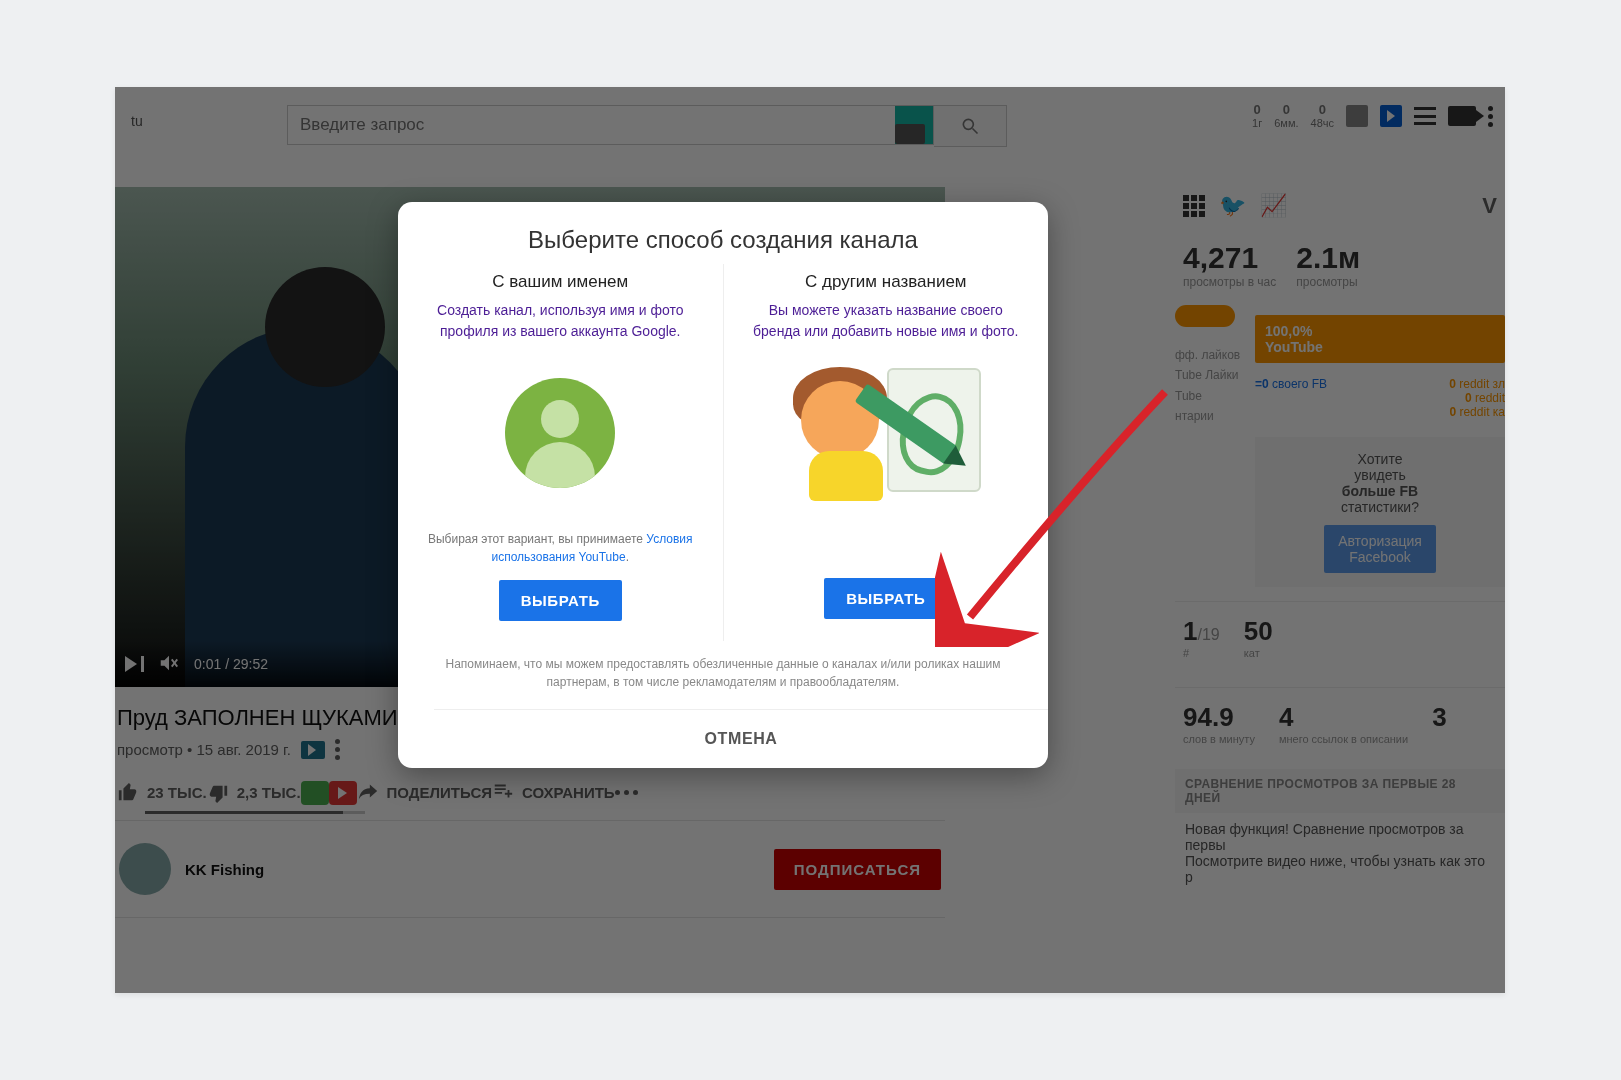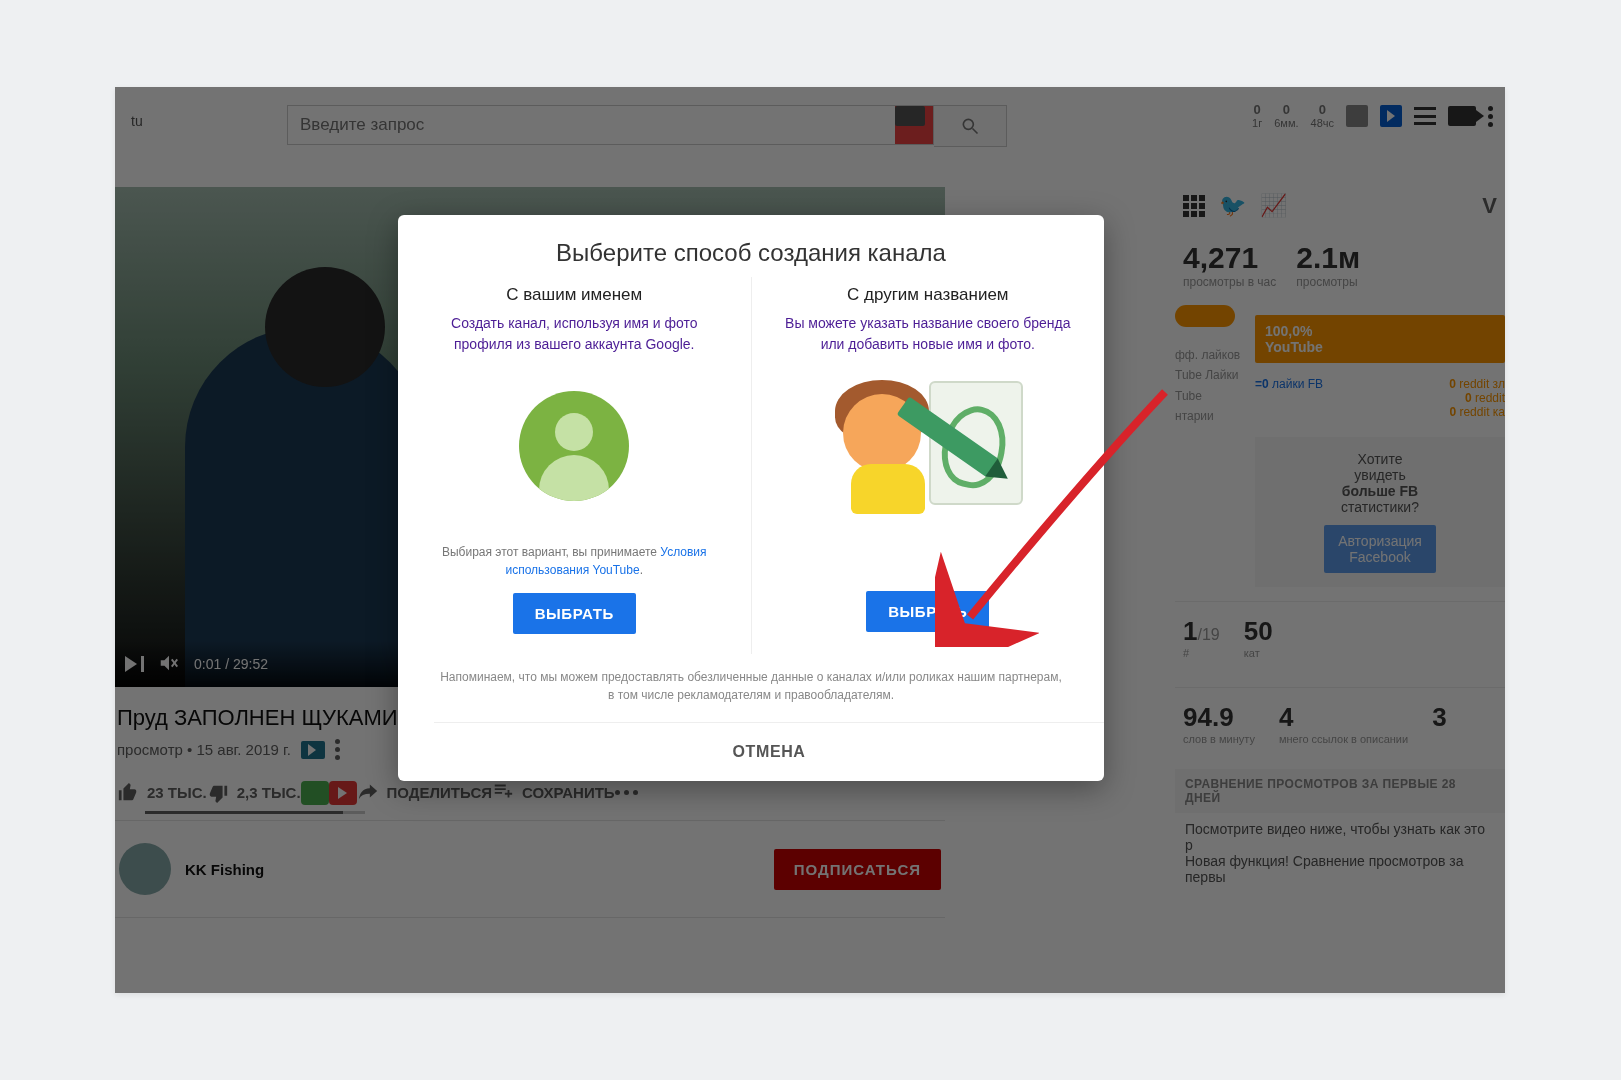--- a/index.html
+++ b/index.html
@@ -54,24 +54,24 @@
     font-size: 14px;
     color: #555;
     padding-left: 4px;
   }
   .searchbox {
     position: absolute;
     left: 160px;
     top: 18px;
     width: 645px;
     height: 38px;
-    background: #ef4444;
+    background: #14b8a6;
     border: 1px solid #ccc;
     display: flex;
-    align-items: flex-start;
+    align-items: flex-end;
   }
   .searchbox input {
     flex: 1;
     height: 100%;
     border: none;
     outline: none;
     font-size: 17px;
     padding: 0 12px;
     color: #888;
     box-sizing: border-box;
@@ -259,24 +259,24 @@
   .dim {
     position:absolute;
     inset:0;
     background: rgba(0,0,0,0.55);
   }
 
   
   .modal {
     position:absolute;
     left: 283px;
-    top: 128px;
-    width: 706px;
+    top: 115px;
+    width: 650px;
     background:#fff;
-    border-radius:6px;
+    border-radius:14px;
     box-shadow: 0 8px 30px rgba(0,0,0,0.35);
     overflow:hidden;
   }
   .modal-title {
     text-align:center;
     font-size:24px;
     color:#333;
     padding:24px 20px 10px 20px;
   }
   .modal-cols {
@@ -537,21 +537,21 @@
             <div style="font-size:12px;color:#999;line-height:1.7;">Tube Лайки</div>
             <div style="font-size:12px;color:#999;line-height:1.7;">Tube</div>
             <div style="font-size:12px;color:#999;line-height:1.7;">нтарии</div>
           </div>
           <div style="flex:1;">
             <div class="orange-box">
               <span>100,0%</span><br>
               <span>YouTube</span>
             </div>
             <div style="display:flex;justify-content:space-between;font-size:12px;margin-top:14px;">
-              <span><b style="color:#1a73e8;">=0</b> <span style="color:#1a73e8;">лайки FB</span></span>
+              <span><b style="color:#1a73e8;">=0</b> <span style="color:#1a73e8;">своего FB</span></span>
               <span style="text-align:right;">
                 <span style="color:#ff9800;font-weight:700;">0</span> <span style="color:#ff9800;">reddit зл</span><br>
                 <span style="color:#ff9800;font-weight:700;">0</span> <span style="color:#ff9800;">reddit</span><br>
                 <span style="color:#ff9800;font-weight:700;">0</span> <span style="color:#ff9800;">reddit ка</span>
               </span>
             </div>
             <div class="fb-box">
               <div>Хотите</div>
               <div>увидеть</div>
               <div><span style="font-weight:700;">больше FB</span></div>
@@ -568,22 +568,22 @@
           <div class="c"><span class="n">1</span><span style="color:#999;font-size:16px;">/19</span><div class="l">#</div></div>
           <div class="c"><span class="n">50</span><div class="l">кат</div></div>
         </div>
         <div class="rp-stat-row">
           <div class="c"><span class="n">94.9</span><div class="l">слов в минуту</div></div>
           <div class="c"><span class="n">4</span><div class="l">мнего ссылок в описании</div></div>
           <div class="c"><span class="n">3</span></div>
         </div>
         <div class="rp-compare-head">СРАВНЕНИЕ ПРОСМОТРОВ ЗА ПЕРВЫЕ 28 ДНЕЙ</div>
         <div class="rp-compare-body">
+          <div>Новая функция! Сравнение просмотров за первы</div>
           <div>Посмотрите видео ниже, чтобы узнать как это р</div>
-          <div>Новая функция! Сравнение просмотров за первы</div>
         </div>
       </div>
 
     </div>
 
     <div class="dim"></div>
 
     <div class="modal">
       <div class="modal-title">Выберите способ создания канала</div>
       <div class="modal-cols">

